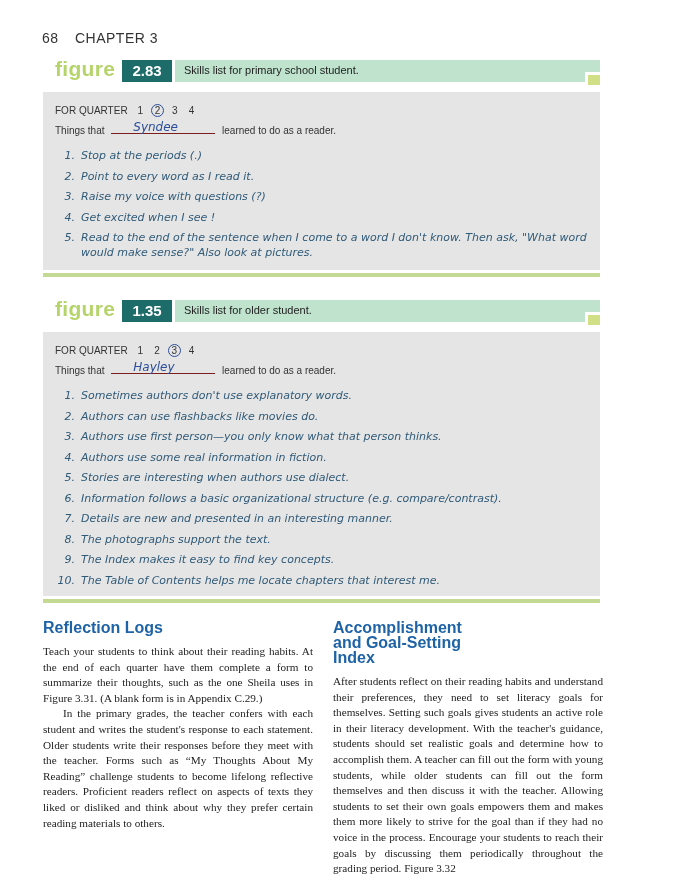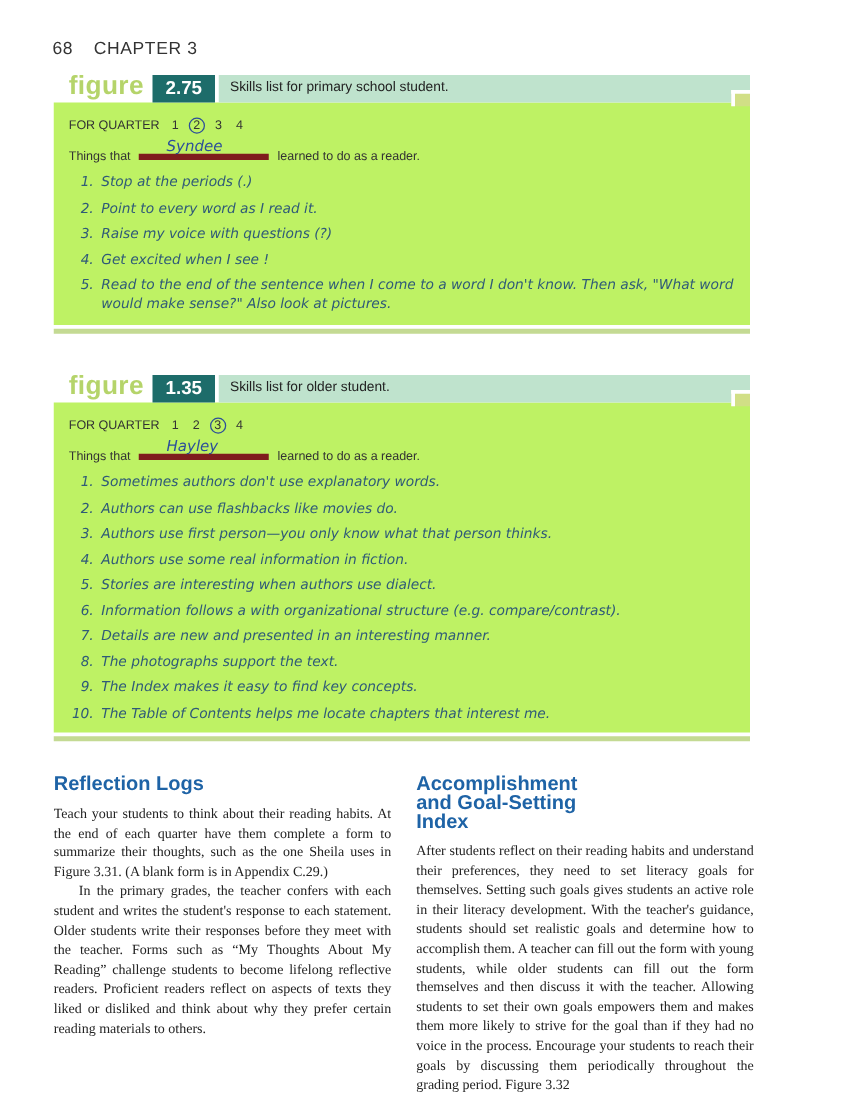--- a/index.html
+++ b/index.html
@@ -7,27 +7,27 @@
   .running-head { position:absolute; left:42px; top:30px; font-family:"Liberation Sans", sans-serif; font-size:14px; color:#333; letter-spacing:0.5px; }
   .running-head .pg { margin-right:12px; }
 
   .figure { position:absolute; left:43px; width:557px; }
   .fig-head { position:relative; height:22px; }
   .fig-word { position:absolute; left:12px; top:-3px; font-family:"Liberation Sans", sans-serif; font-weight:bold; font-size:21px; color:#b5d46a; letter-spacing:0.3px; }
   .fig-num { position:absolute; left:79px; top:0; width:50px; height:22px; background:#1d6c6a; color:#fff; font-family:"Liberation Sans", sans-serif; font-weight:bold; font-size:15px; text-align:center; line-height:22px; }
   .fig-cap-band { position:absolute; left:132px; top:0; right:0; height:22px; background:#bfe3cd; }
   .fig-cap { position:absolute; left:9px; top:4px; font-family:"Liberation Sans", sans-serif; font-size:11px; color:#222; }
   .fig-square { position:absolute; right:0; top:12px; width:12px; height:10px; background:#d1df86; border-left:3px solid #fff; border-top:3px solid #fff; }
-  .fig-body { background:#bef264; margin-top:0; padding:12px 12px 8px 12px; }
+  .fig-body { background:#e5e5e5; margin-top:10px; padding:12px 12px 8px 12px; }
   .fig-rule { height:4px; background:#c4da93; margin-top:3px; }
 
   .form-line { font-family:"Liberation Sans", sans-serif; font-size:10px; color:#333; height:18px; position:relative; }
   .quarter span.q { display:inline-block; width:14px; text-align:center; }
   .quarter .q.circled { border:1px solid #2c4e9a; border-radius:50%; width:11px; height:11px; line-height:11px; margin:0 1px; }
-  .name-blank { display:inline-block; width:104px; border-bottom:5px solid #7f1d1d; position:relative; height:11px; margin:0 4px; vertical-align:baseline; }
+  .name-blank { display:inline-block; width:104px; border-bottom:1px solid #7f1d1d; position:relative; height:11px; margin:0 4px; vertical-align:baseline; }
   .name-blank .hand-name { position:absolute; left:22px; bottom:-1px; font-family:"DejaVu Sans", sans-serif; font-style:italic; font-size:12px; color:#2c4e9a; }
 
   ol.skills { list-style:none; margin:8px 0 0 0; padding:0; }
   ol.skills li { font-family:"DejaVu Sans", sans-serif; font-style:italic; font-size:11px; color:#2f5a78; line-height:15px; margin-bottom:5.5px; position:relative; padding-left:26px; }
   ol.skills li .num { position:absolute; left:0; width:20px; text-align:right; }
 
   .col { position:absolute; top:620px; width:270px; }
   .col-left { left:43px; }
   .col-right { left:333px; }
   .col h2 { margin:0 0 9px 0; font-family:"Liberation Sans", sans-serif; font-weight:bold; font-size:16px; color:#1e63a6; line-height:15px; }
@@ -38,21 +38,21 @@
 <body>
 
 <div class="running-head">
   <span class="pg">68</span>
   <span>CHAPTER 3</span>
 </div>
 
 <div class="figure" style="top:60px;">
   <div class="fig-head">
     <span class="fig-word">figure</span>
-    <span class="fig-num">2.75</span>
+    <span class="fig-num">2.83</span>
     <div class="fig-cap-band">
       <span class="fig-cap">Skills list for primary school student.</span>
       <span class="fig-square"></span>
     </div>
   </div>
   <div class="fig-body" style="height:158px;">
     <div class="form-line quarter">
       <span>FOR QUARTER</span>&nbsp;
       <span class="q">1</span>
       <span class="q circled">2</span>
@@ -96,21 +96,21 @@
       <span>Things that</span>
       <span class="name-blank"><span class="hand-name">Hayley</span></span>
       <span>learned to do as a reader.</span>
     </div>
     <ol class="skills">
       <li><span class="num">1.</span><span>Sometimes authors don't use explanatory words.</span></li>
       <li><span class="num">2.</span><span>Authors can use flashbacks like movies do.</span></li>
       <li><span class="num">3.</span><span>Authors use first person—you only know what that person thinks.</span></li>
       <li><span class="num">4.</span><span>Authors use some real information in fiction.</span></li>
       <li><span class="num">5.</span><span>Stories are interesting when authors use dialect.</span></li>
-      <li><span class="num">6.</span><span>Information follows a with organizational structure (e.g. compare/contrast).</span></li>
+      <li><span class="num">6.</span><span>Information follows a basic organizational structure (e.g. compare/contrast).</span></li>
       <li><span class="num">7.</span><span>Details are new and presented in an interesting manner.</span></li>
       <li><span class="num">8.</span><span>The photographs support the text.</span></li>
       <li><span class="num">9.</span><span>The Index makes it easy to find key concepts.</span></li>
       <li style="margin-bottom:0;"><span class="num">10.</span><span>The Table of Contents helps me locate chapters that interest me.</span></li>
     </ol>
   </div>
   <div class="fig-rule"></div>
 </div>
 
 <div class="col col-left">

